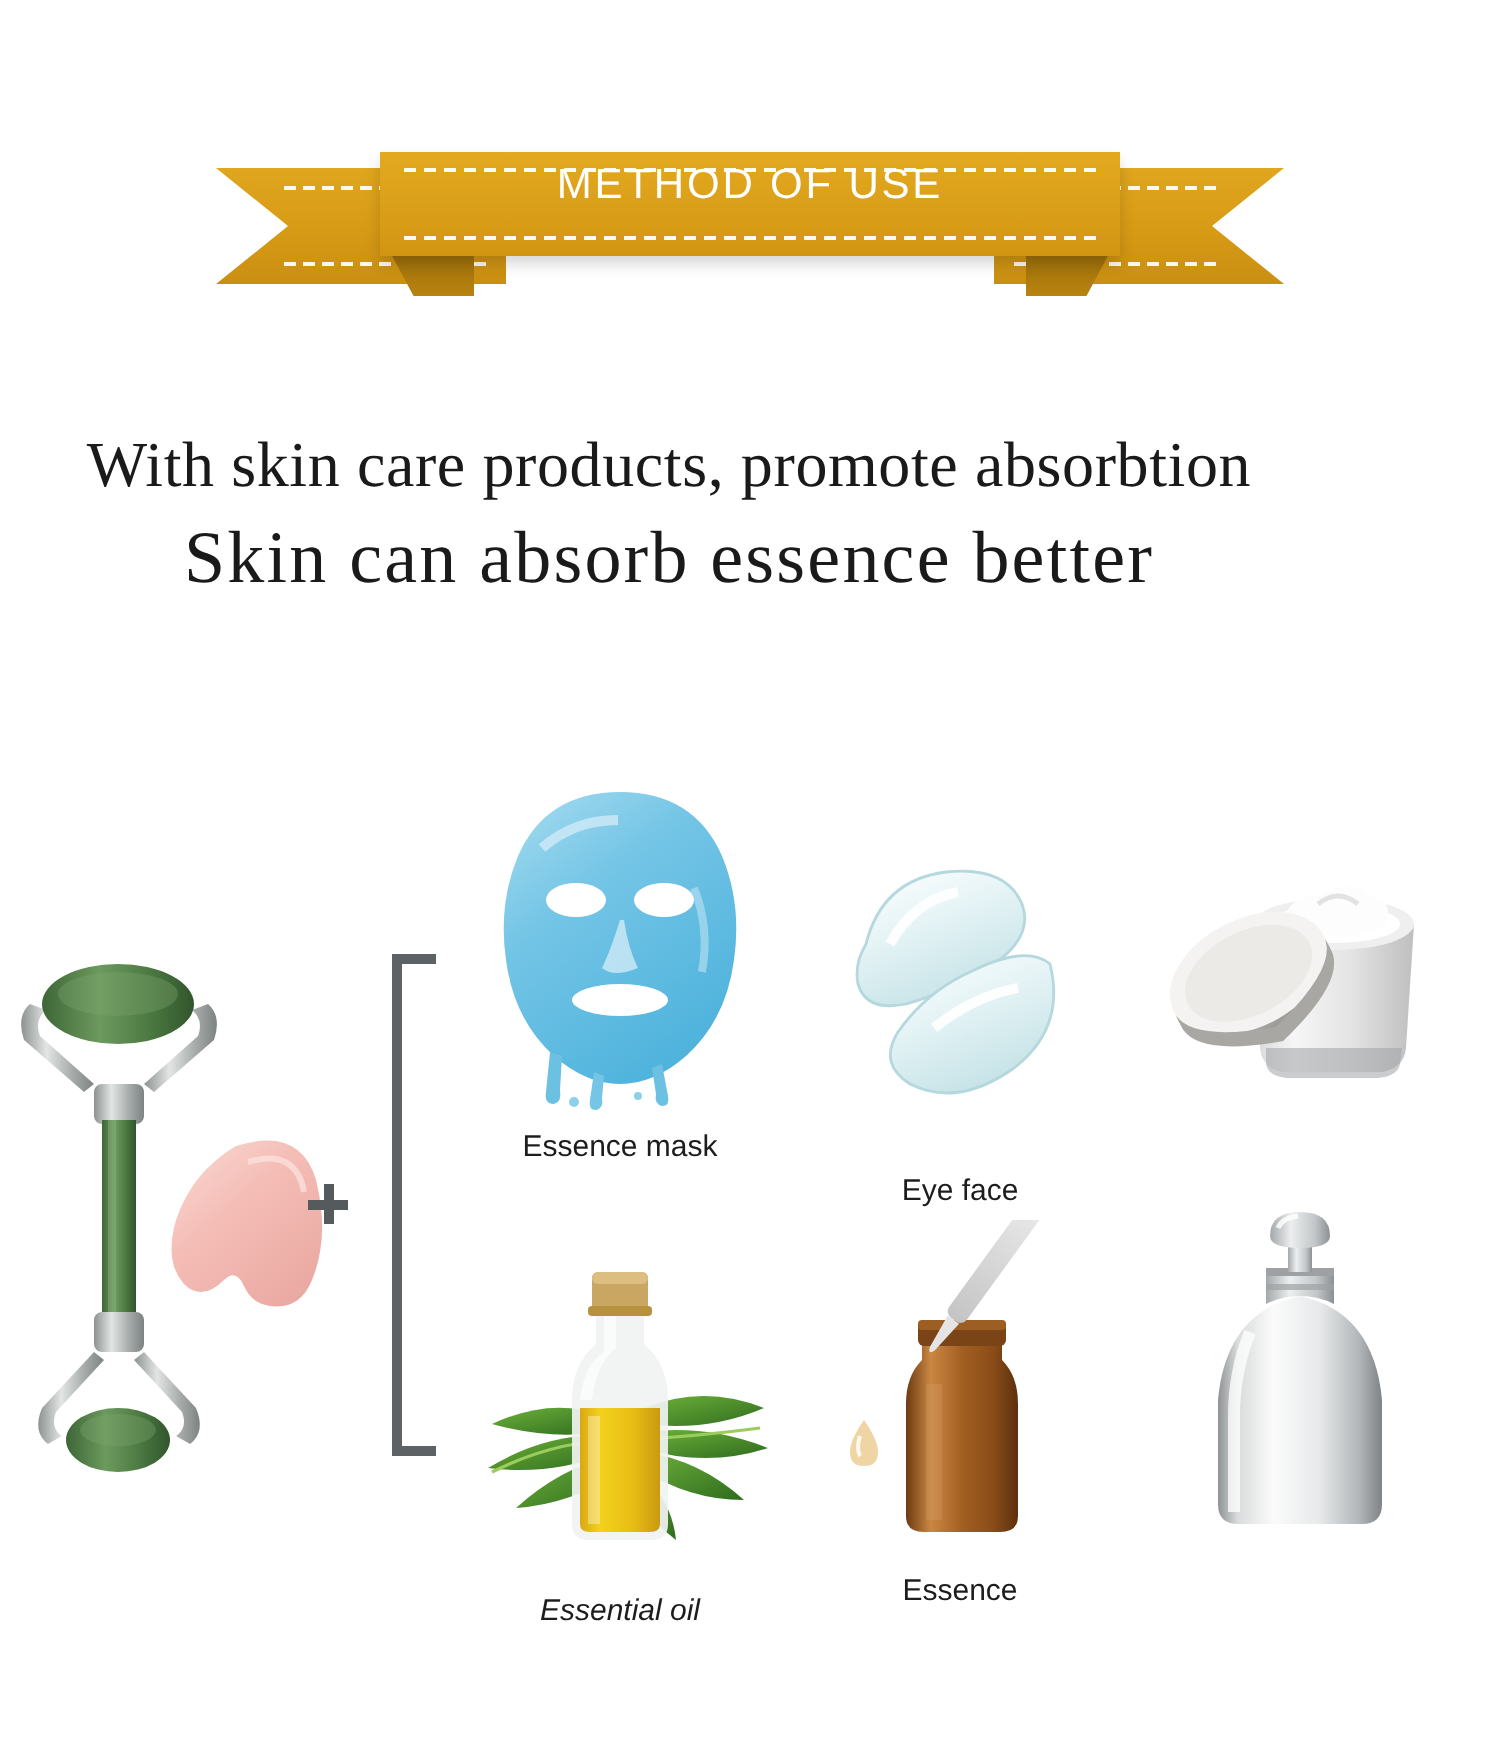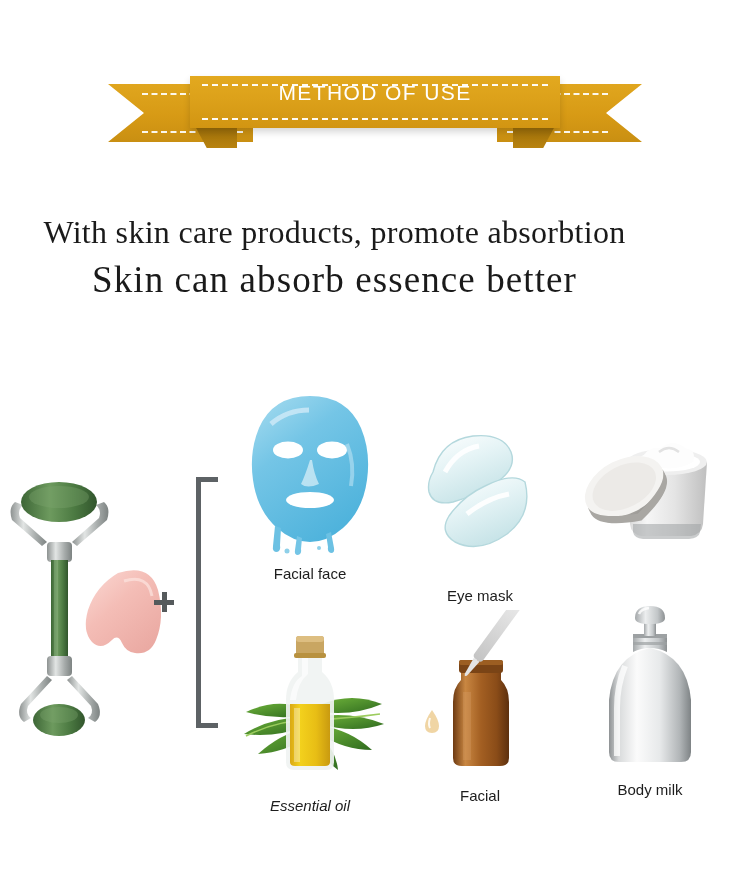--- a/index.html
+++ b/index.html
@@ -168,42 +168,42 @@
 
         <ellipse cx="53" cy="62" rx="15" ry="8.5" fill="#ffffff"></ellipse>
         <ellipse cx="97" cy="62" rx="15" ry="8.5" fill="#ffffff"></ellipse>
         <ellipse cx="75" cy="112" rx="24" ry="8" fill="#ffffff"></ellipse>
 
         <path d="M75 72 Q70 88 66 96 Q72 101 84 96 Q79 86 77 72 Z" fill="#ffffff" opacity=".55"></path>
         <path d="M36 36 Q52 22 74 22" stroke="#cfeaf7" stroke-width="5" fill="none" opacity=".8"></path>
         <path d="M112 56 Q120 76 116 98" stroke="#bde3f4" stroke-width="4" fill="none" opacity=".6"></path>
       </svg>
     </div>
-    <div class="caption">Facial face</div>
+    <div class="caption">Essence mask</div>
   </div>
 
   <div class="cell c1">
     <div class="art">
       <svg width="150" height="168" viewBox="0 0 150 168">
         <defs>
           <linearGradient id="patch" x1="0" y1="0" x2="0.5" y2="1">
             <stop offset="0%" stop-color="#ffffff"></stop>
             <stop offset="45%" stop-color="#e6f4f6"></stop>
             <stop offset="100%" stop-color="#c6e3e7"></stop>
           </linearGradient>
         </defs>
         <path d="M28 62 Q36 30 68 26 Q98 23 106 42 Q112 58 92 72
                  Q70 86 48 92 Q28 96 24 82 Q22 72 28 62 Z" fill="url(#patch)" stroke="#b4d8dd" stroke-width="1.4"></path>
         <path d="M120 72 Q128 104 102 124 Q74 144 50 132 Q34 122 44 106
                  Q58 86 80 76 Q108 62 120 72 Z" fill="url(#patch)" stroke="#b4d8dd" stroke-width="1.4"></path>
         <path d="M40 62 Q52 40 74 36" stroke="#ffffff" stroke-width="5" fill="none" opacity=".9"></path>
         <path d="M62 104 Q82 88 104 84" stroke="#ffffff" stroke-width="5" fill="none" opacity=".9"></path>
       </svg>
     </div>
-    <div class="caption">Eye mask</div>
+    <div class="caption">Eye face</div>
   </div>
 
   <div class="cell c2">
     <div class="art">
       <svg width="150" height="168" viewBox="0 0 150 168">
         <defs>
           <linearGradient id="glass" x1="0" y1="0" x2="1" y2="0">
             <stop offset="0%" stop-color="#d7d7d7"></stop>
             <stop offset="25%" stop-color="#f6f6f6"></stop>
             <stop offset="60%" stop-color="#e4e4e4"></stop>
@@ -321,21 +321,21 @@
           <path d="M74 52 L81 52 L79 70 Q77.5 74 76 70 Z" fill="#e4e4e4"></path>
           <rect x="66" y="-52" width="23" height="22" rx="5" fill="#cfcfcf"></rect>
           <rect x="64" y="-84" width="27" height="34" rx="11" fill="url(#bulb)"></rect>
           <rect x="68" y="-78" width="5" height="22" rx="2.5" fill="#6a6a6a" opacity=".8"></rect>
         </g>
 
         <path d="M27 100 Q34 110 34 116 Q34 123 27 123 Q20 123 20 116 Q20 110 27 100 Z" fill="#f0d5a4"></path>
         <path d="M25 108 Q23 114 25 118" stroke="#ffffff" stroke-width="2" fill="none" opacity=".85"></path>
       </svg>
     </div>
-    <div class="caption">Facial</div>
+    <div class="caption">Essence</div>
   </div>
 
   <div class="cell c5">
     <div class="art">
       <svg width="150" height="168" viewBox="0 0 150 168">
         <defs>
           <linearGradient id="plastic" x1="0" y1="0" x2="1" y2="0">
             <stop offset="0%" stop-color="#8e9294"></stop>
             <stop offset="12%" stop-color="#d9dbdc"></stop>
             <stop offset="34%" stop-color="#fbfbfb"></stop>
@@ -357,15 +357,14 @@
 
         <path d="M58 30 L92 30 L92 48 Q84 44 75 44 Q66 44 58 48 Z" fill="url(#cap)"></path>
         <rect x="58" y="30" width="34" height="4" fill="#9da1a3"></rect>
         <rect x="58" y="38" width="34" height="3" fill="#9da1a3" opacity=".7"></rect>
 
         <rect x="69" y="14" width="12" height="18" fill="url(#cap)"></rect>
         <path d="M60 14 Q60 2 75 2 Q90 2 90 14 Q90 20 75 20 Q60 20 60 14 Z" fill="url(#cap)"></path>
         <path d="M64 10 Q66 5 74 4" stroke="#ffffff" stroke-width="2.5" fill="none" opacity=".8"></path>
       </svg>
     </div>
-    <div class="caption">Body milk</div>
   </div>
 </div>
 
 </body></html>

